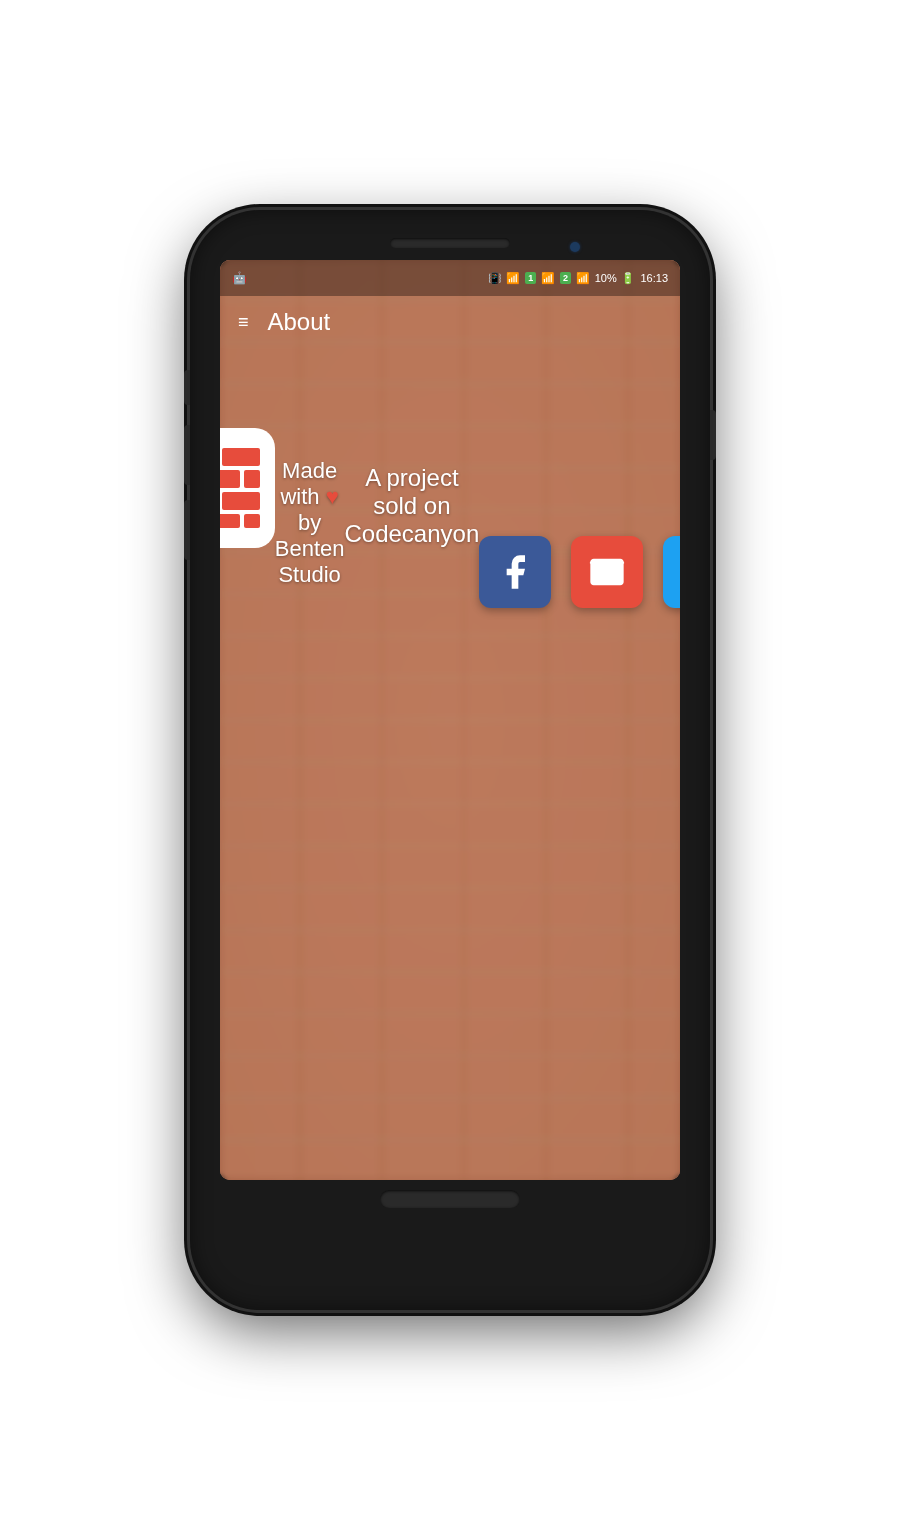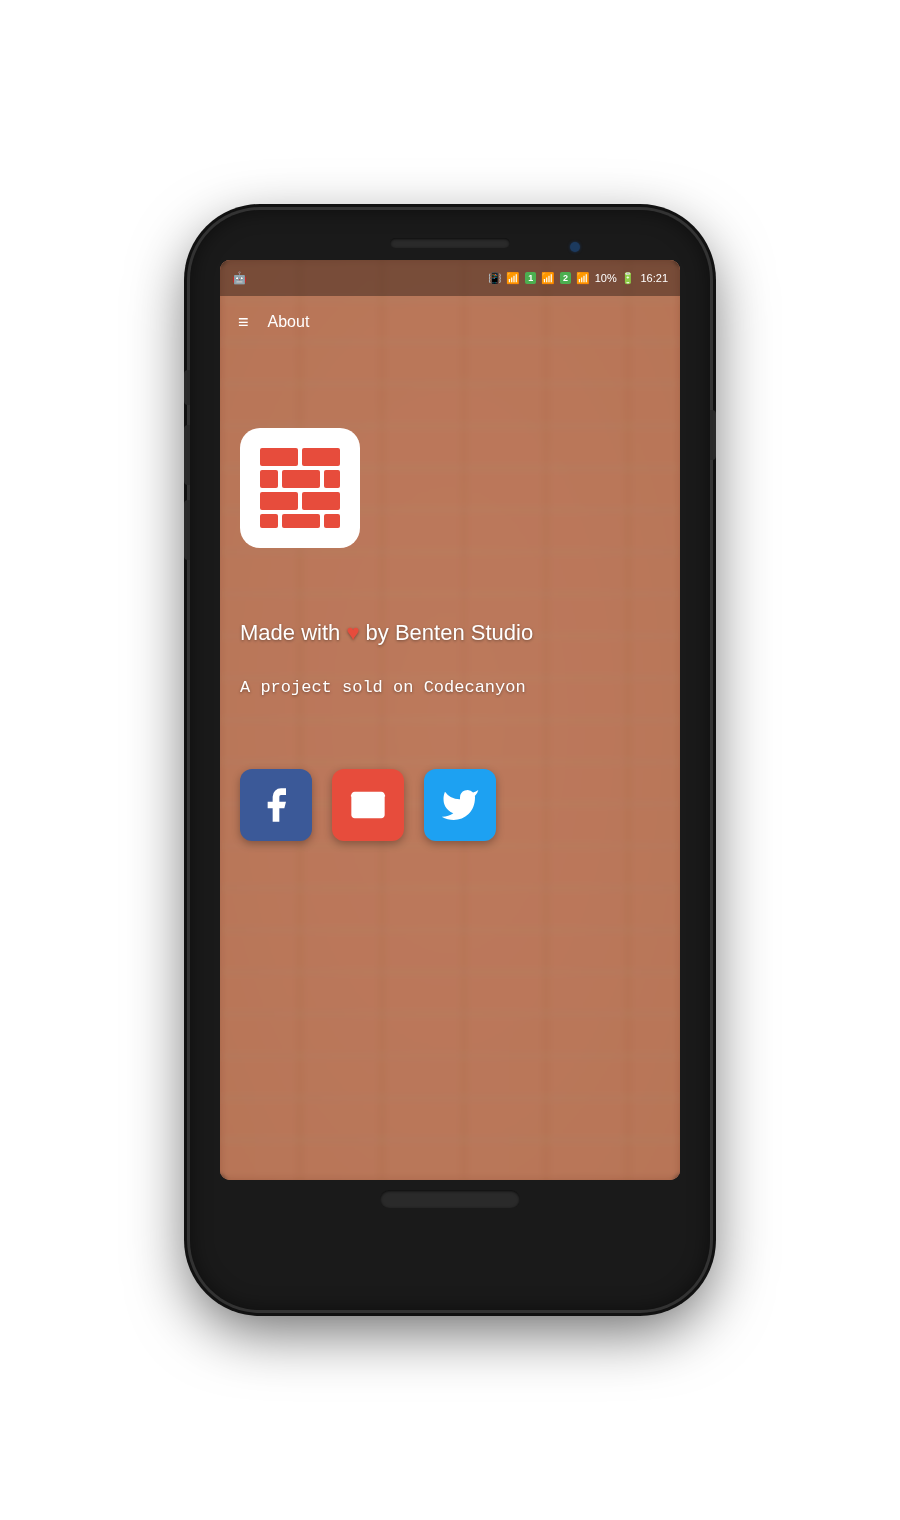--- a/index.html
+++ b/index.html
@@ -162,35 +162,35 @@
 
     .hamburger-icon {
       color: white;
       font-size: 18px;
       cursor: pointer;
       letter-spacing: -1px;
     }
 
     .app-bar-title {
       color: white;
-      font-size: 16px;
+      font-size: 24px;
       font-weight: 400;
     }
 
     
     .screen-content {
       position: relative;
       z-index: 10;
       flex: 1;
       display: flex;
-      flex-direction: column;
-      align-items: flex-start;
+      flex-direction: row;
+      align-items: flex-end;
       justify-content: center;
       padding: 20px;
-      gap: 12px;
+      gap: 0;
       margin-top: 60px;
     }
 
     
     .app-logo {
       width: 120px;
       height: 120px;
       background: white;
       border-radius: 20px;
       display: flex;
@@ -215,26 +215,25 @@
       text-shadow: 0 1px 3px rgba(0,0,0,0.4);
     }
 
     .heart-icon {
       color: #e74c3c;
       font-size: 22px;
     }
 
     .project-text {
       color: white;
-      font-size: 17px;
+      font-size: 24px;
       font-weight: 500;
       text-align: center;
       margin-bottom: 60px;
       text-shadow: 0 1px 3px rgba(0,0,0,0.4);
-      font-family: Liberation Mono, monospace;
     }
 
     
     .social-buttons {
       display: flex;
       gap: 20px;
       align-items: center;
     }
 
     .social-btn {
@@ -349,21 +348,21 @@
       </div>
       <div class="status-right">
         <span>📳</span>
         <span>📶</span>
         <span class="battery-badge">1</span>
         <span>📶</span>
         <span class="battery-badge">2</span>
         <span>📶</span>
         <span>10%</span>
         <span>🔋</span>
-        <span>16:21</span>
+        <span>16:13</span>
       </div>
     </div>
 
     <div class="app-bar">
       <span class="hamburger-icon">≡</span>
       <span class="app-bar-title">About</span>
     </div>
 
     <div class="screen-content">
 

